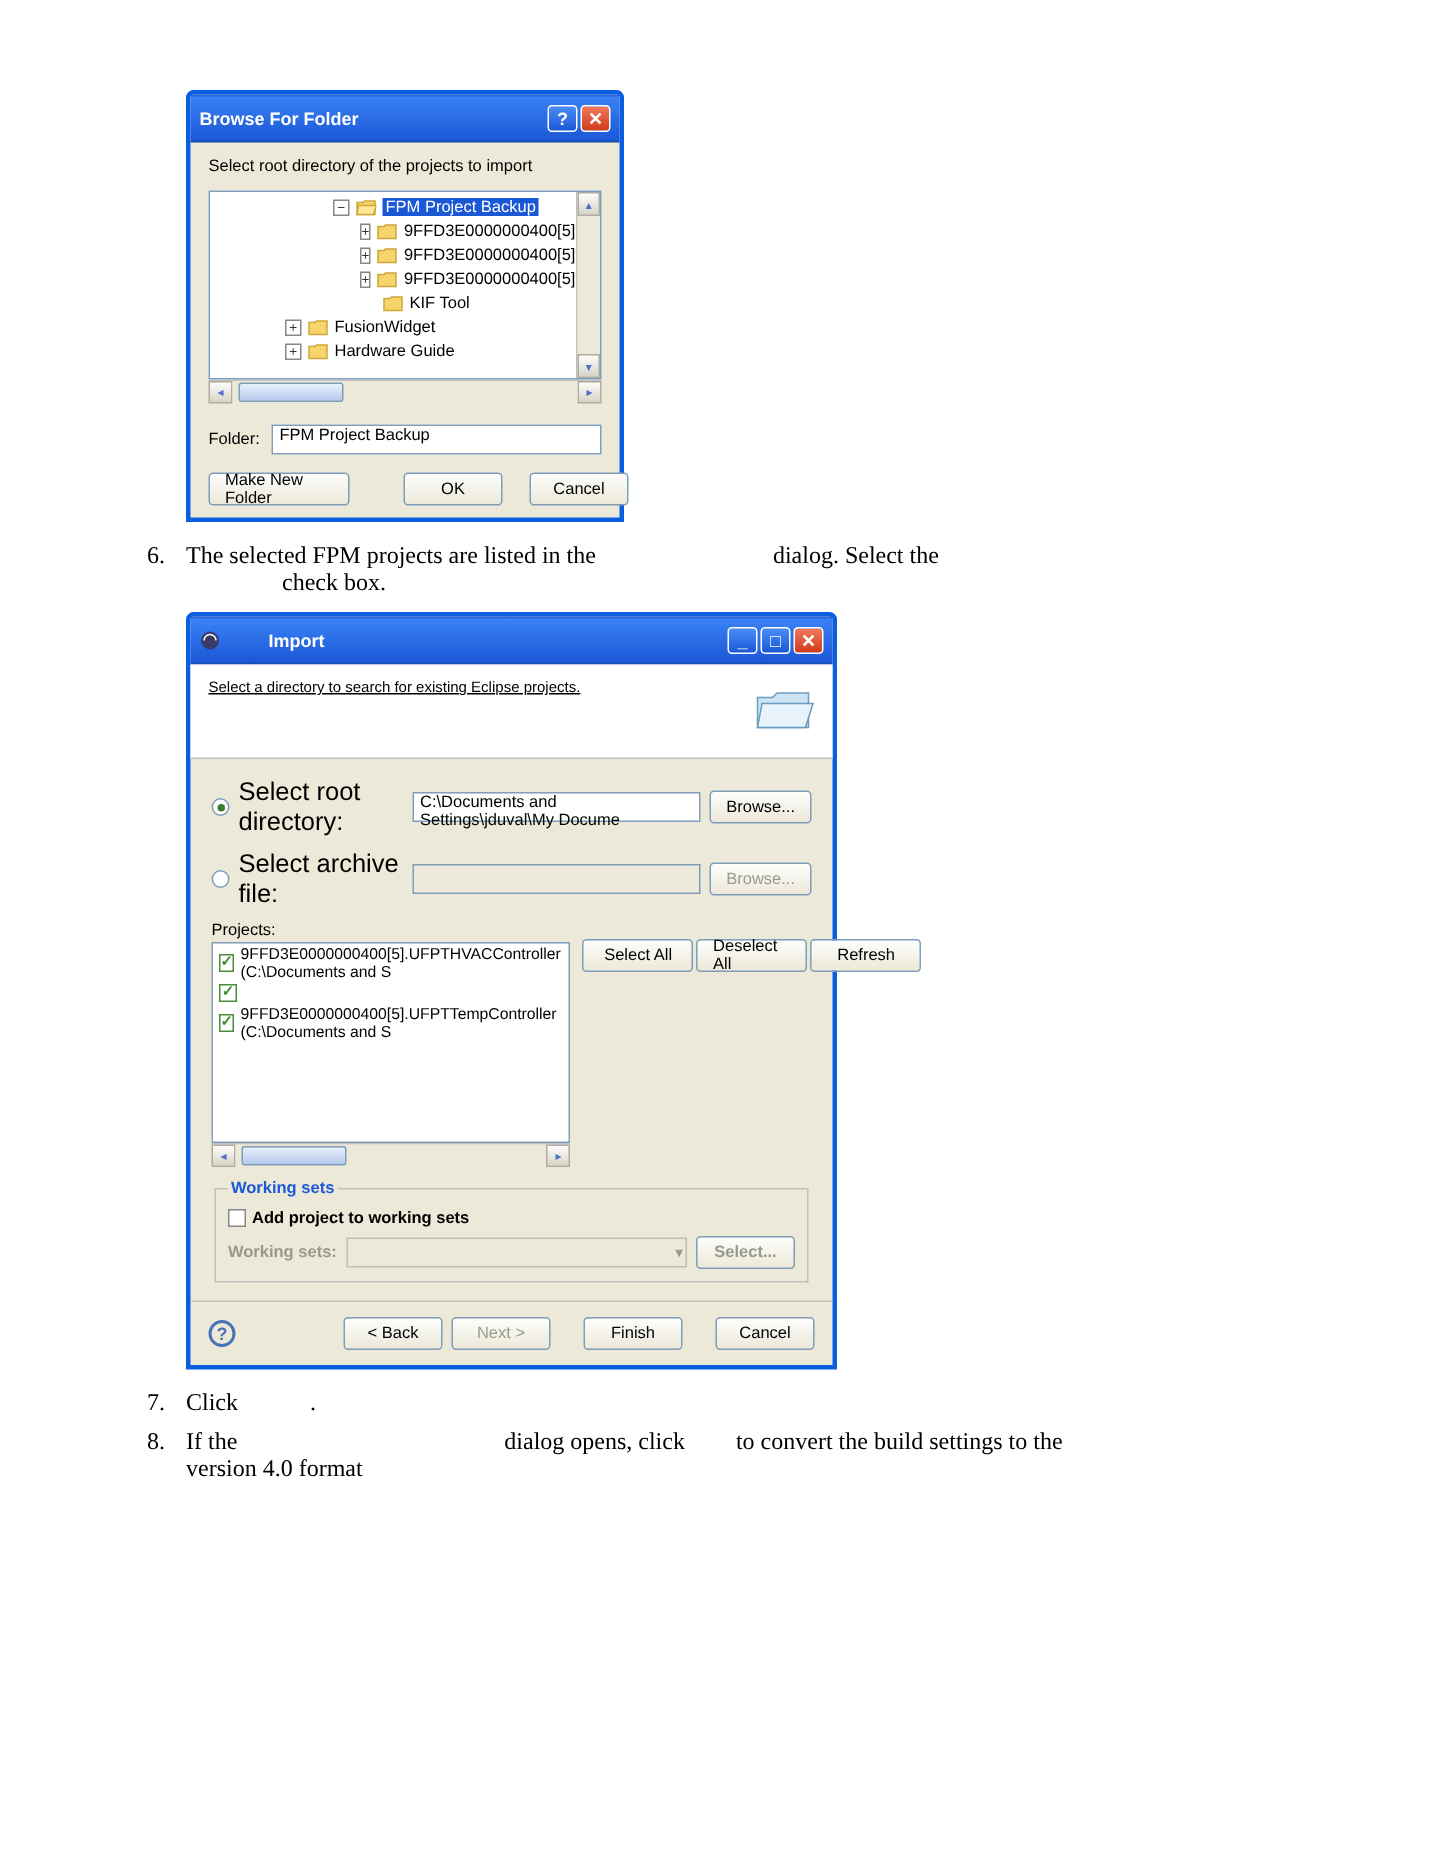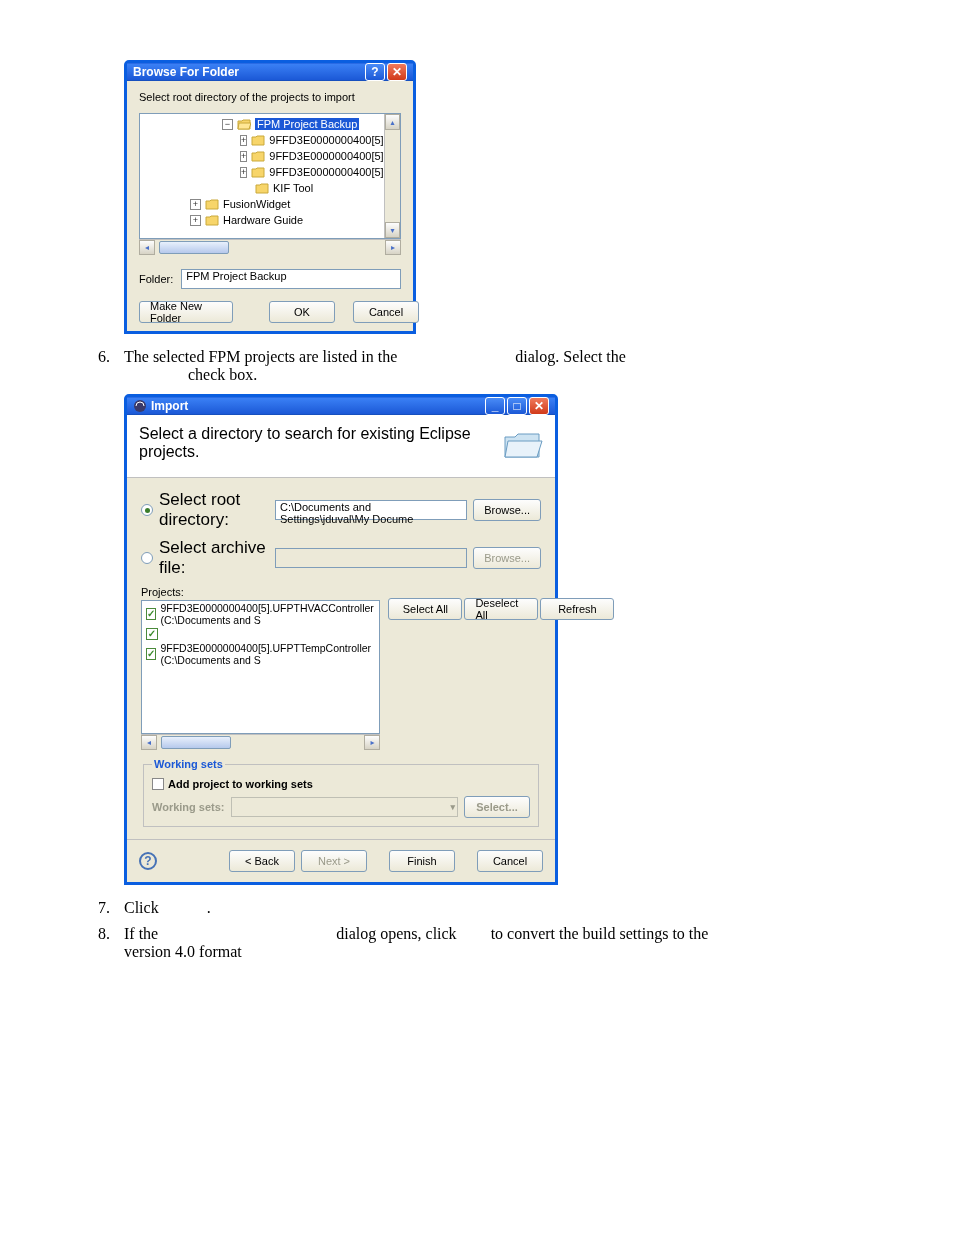--- a/index.html
+++ b/index.html
@@ -35,21 +35,22 @@
     position: relative;
   }
   .titlebar {
     background: linear-gradient(to bottom, #1b58d6 0%, #3a80f5 6%, #1b58d6 95%, #1045a0 100%);
     color: #fff;
     font-weight: bold;
     padding: 4px 6px;
     display: flex;
     align-items: center;
     font-size: 12px;
-    height: 18px;
+    height: 32px;
+    gap: 28px;
   }
   .title-icon {
     width: 14px; height: 14px; margin-right: 4px;
     display:inline-flex; align-items:center; justify-content:center;
   }
   .titlebar-buttons {
     margin-left: auto;
     display: flex;
     gap: 2px;
   }
@@ -134,21 +135,21 @@
   .btn-row .spacer { flex:1; }
   
   .dlg2 { width:434px; }
   .dlg1 { width:292px; }
   .banner {
     background:#fff; border-bottom:1px solid #c0c0c0;
     display:flex; padding:10px 12px 16px 12px; align-items:flex-start;
   }
   .banner-left { flex:1; }
   .banner-title { font-weight:bold; font-size:12px; margin-bottom:4px;}
-  .banner-sub { font-size:16px; }
+  .banner-sub { font-size:10px;text-decoration:underline; }
   .banner-icon { width:42px; height:36px; margin-left:8px;}
   .form-area { padding:12px 14px; }
   .radio-row { display:flex; align-items:center; gap:6px; margin-bottom:8px;}
   .radio {
     width:12px;height:12px;border:1px solid #7f9db9;border-radius:50%;background:#fff;
     display:inline-flex;align-items:center;justify-content:center;
   }
   .radio.checked::after{content:'';width:5px;height:5px;background:#3a7d2a;border-radius:50%;}
   .radio-label { width:110px; font-size:17px;}
   .radio-input { flex:1; }

